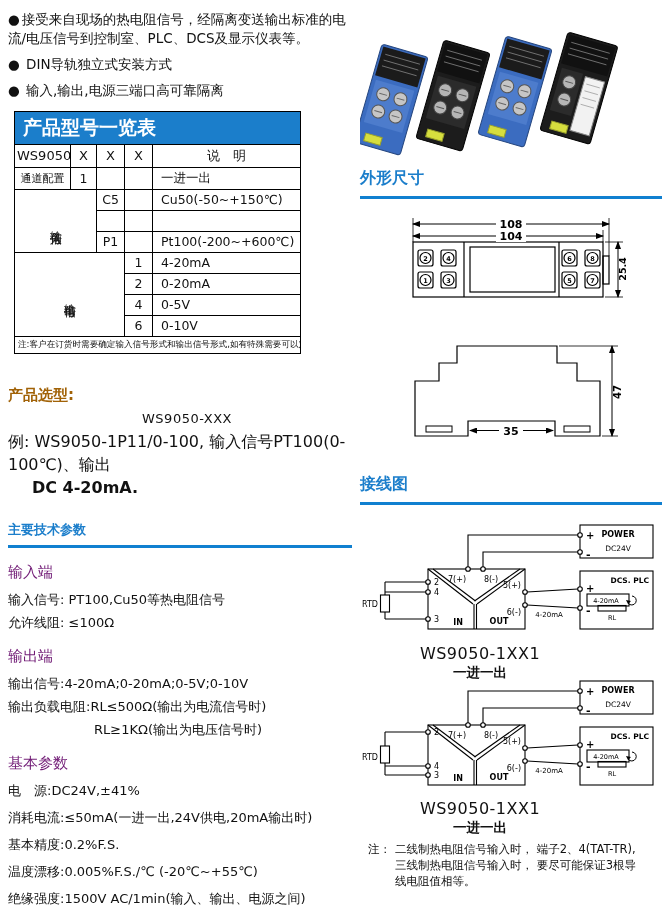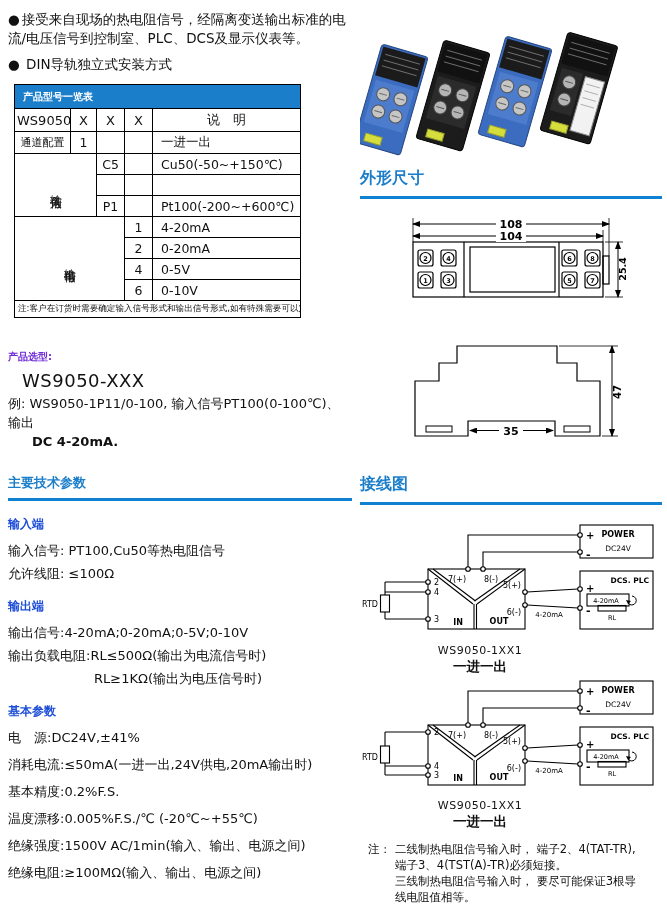--- a/index.html
+++ b/index.html
@@ -8,63 +8,64 @@
 
   
   #left-col { position:absolute; left:8px; top:10px; width:344px; }
   .bullet-item { font-size:13.5px; line-height:1.42; margin-bottom:7px; }
   .bullet-item .mk { margin-right:2px; }
 
   
   #model-table-wrap { margin:10px 0 0 6px; width:286px; }
   table.model { border-collapse:collapse; width:286px; table-layout:fixed; }
   table.model td { border:1px solid #000; font-size:12.5px; text-align:center; padding:2px 2px; height:21px; overflow:hidden; }
-  table.model td.title-bar { background:#1b7ecb; color:#fff; font-weight:bold; font-size:10px; text-align:left; padding:3px 8px; height:24px; }
+  table.model td.title-bar { background:#1b7ecb; color:#fff; font-weight:bold; font-size:19px; text-align:left; padding:3px 8px; height:24px; }
   table.model td.desc { text-align:left; padding-left:8px; }
   table.model td.vlabel { font-size:12px; }
   table.model td.vlabel span { writing-mode:vertical-lr; text-orientation:upright; letter-spacing:1px; }
   table.model td.note-row { font-size:8.6px; text-align:left; padding:2px 3px; height:17px; white-space:nowrap; }
   table.model td.hdr { font-size:13px;margin-left:31px; }
 
   
   #selection { margin-top:32px; }
-  .sec-blue { color:#6d28d9; font-weight:bold; font-size:10px; }
-  #selection .model-line { font-size:18px; margin:6px 0 4px 14px; letter-spacing:0.5px; }
-  #selection .ex { font-size:13px; line-height:1.45; }
+  .sec-blue { color:#a16207; font-weight:bold; font-size:15px; }
+  #selection .model-line { font-size:13px; margin:6px 0 4px 14px; letter-spacing:0.5px;text-align:center; }
+  #selection .ex { font-size:16px; line-height:1.45; }
   #selection .ex2 { padding-left:24px;font-weight:bold; }
 
   
   #tech { margin-top:22px; }
   #tech-heading { color:#1b7ecb; font-weight:bold; font-size:13px; padding-bottom:6px; border-bottom:3px solid #1080d0; }
-  .sub-title { color:#1d4ed8; font-weight:bold; font-size:12px; margin:15px 0 9px 0; }
+  .sub-title { color:#701a75; font-weight:normal; font-size:15px; margin:15px 0 9px 0; }
   .t-line { font-size:13px; margin-bottom:5px; }
   .t-line.sp { margin-bottom:9px; }
   .t-line.indent { padding-left:86px; }
 
   
   #right-col { position:absolute; left:360px; top:0; width:302px; height:908px; }
   .r-block { position:absolute; left:0; width:302px; }
   .r-heading { color:#1b7ecb; font-weight:bold; font-size:16px; padding-bottom:7px; border-bottom:3px solid #1080d0; }
   .diag-caption { text-align:center; }
-  .diag-caption .cap-model { font-size:11px; letter-spacing:0.5px; }
+  .diag-caption .cap-model { font-size:16px; letter-spacing:0.5px; }
   .diag-caption .cap-type { font-size:13.5px; font-weight:bold; margin-top:1px; }
   #wiring-note { font-size:11.5px; line-height:1.38; position:relative; padding-left:27px; }
   #wiring-note .prefix { position:absolute; left:0; top:0; }
   svg text { font-family:"DejaVu Sans", sans-serif; }
 </style>
 </head>
 <body>
 
 <div id="page">
 
   <div id="left-col">
 
     <div>
       <div class="bullet-item"><span class="mk">●</span><span>接受来自现场的热电阻信号，经隔离变送输出标准的电流/电压信号到控制室、PLC、DCS及显示仪表等。</span></div>
       <div class="bullet-item"><span class="mk">●</span> <span>DIN导轨独立式安装方式</span></div>
+      <div class="bullet-item"><span class="mk">●</span> <span>输入,输出,电源三端口高可靠隔离</span></div>
     </div>
 
     <div id="model-table-wrap">
       <table class="model">
         <colgroup>
             <col style="width:56px">
             <col style="width:26px">
             <col style="width:28px">
             <col style="width:28px">
             <col style="width:148px">
@@ -460,19 +461,18 @@
       </svg>
     </div>
     <div class="r-block diag-caption" style="top:799px; left:20px; width:200px;">
       <div class="cap-model">WS9050-1XX1</div>
       <div class="cap-type">一进一出</div>
     </div>
 
     <div class="r-block" id="wiring-note" style="top:842px; left:8px; width:294px;">
       <span class="prefix">注：</span>
       <div>二线制热电阻信号输入时， 端子2、4(TAT-TR),</div>
-      <div>端子3、4(TST(A)-TR)必须短接。</div>
       <div>三线制热电阻信号输入时， 要尽可能保证3根导</div>
       <div>线电阻值相等。</div>
     </div>
 
   </div>
 </div>
 
 </body></html>

